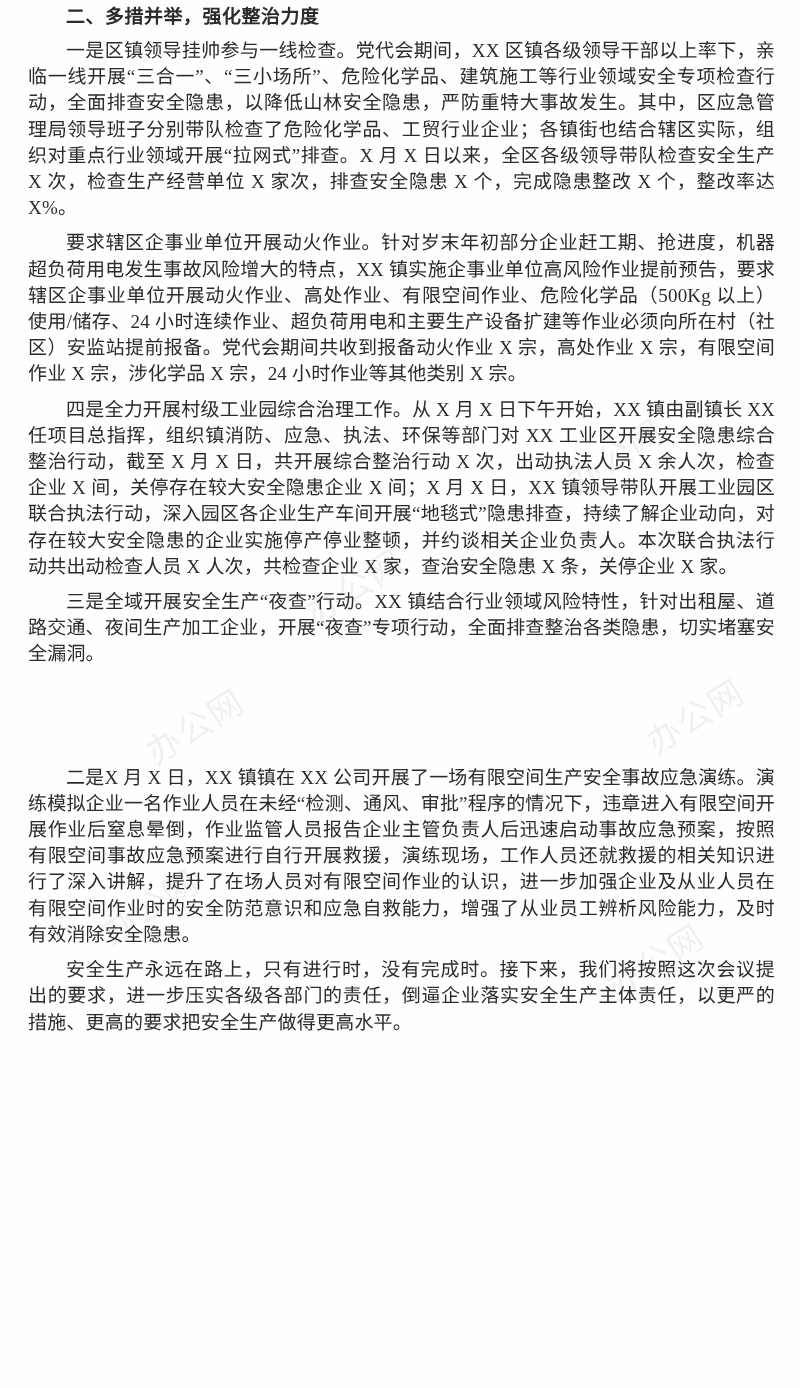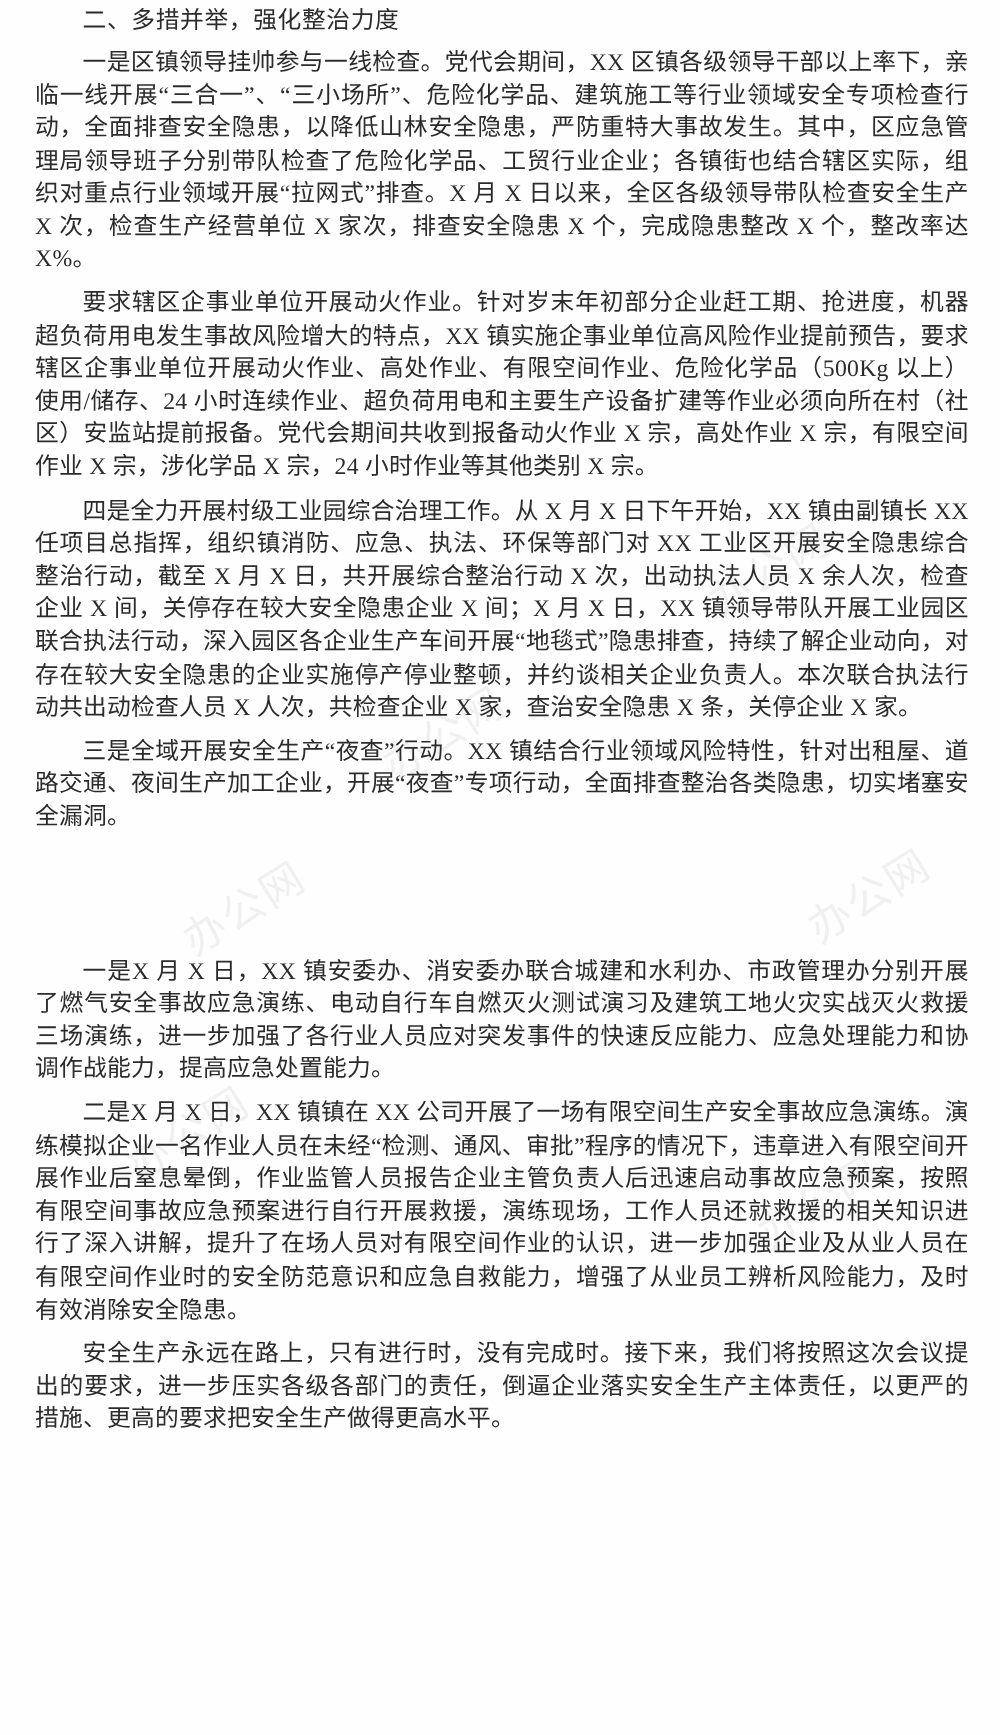--- a/index.html
+++ b/index.html
@@ -45,21 +45,21 @@
   .wm6 { left: 640px; top: 690px; }
 
   .content {
     position: relative;
     z-index: 1;
     padding: 4px 25px 0 28px;
   }
 
   h2.section-heading {
     font-size: 19px;
-    font-weight: normal;
+    font-weight: bold;
     line-height: 26px;
     margin: 0 0 8px 0;
     padding: 0;
     text-indent: 38px;
     letter-spacing: 0.5px;
   }
 
   p.body-para {
     font-size: 19px;
     line-height: 26.2px;
@@ -127,23 +127,20 @@
     </p>
 
     <p class="body-para">
       <span class="lead">三是全域开展安全生产“夜查”行动。</span><span>XX 镇结合行业领域风险特性，针对出租屋、道路交通、夜间生产加工企业，开展“夜查”专项行动，全面排查整治各类隐患，切实堵塞安全漏洞。</span>
     </p>
 
     <div class="gap-block"></div>
 
 
 
-    <p class="body-para">
-      <span class="lead">一是</span><span>X 月 X 日，XX 镇安委办、消安委办联合城建和水利办、市政管理办分别开展了燃气安全事故应急演练、电动自行车自燃灭火测试演习及建筑工地火灾实战灭火救援三场演练，进一步加强了各行业人员应对突发事件的快速反应能力、应急处理能力和协调作战能力，提高应急处置能力。</span>
-    </p>
 
     <p class="body-para">
       <span class="lead">二是</span><span>X 月 X 日，XX 镇镇在 XX 公司开展了一场有限空间生产安全事故应急演练。演练模拟企业一名作业人员在未经“检测、通风、审批”程序的情况下，违章进入有限空间开展作业后窒息晕倒，作业监管人员报告企业主管负责人后迅速启动事故应急预案，按照有限空间事故应急预案进行自行开展救援，演练现场，工作人员还就救援的相关知识进行了深入讲解，提升了在场人员对有限空间作业的认识，进一步加强企业及从业人员在有限空间作业时的安全防范意识和应急自救能力，增强了从业员工辨析风险能力，及时有效消除安全隐患。</span>
     </p>
 
     <p class="body-para">
       <span>安全生产永远在路上，只有进行时，没有完成时。接下来，我们将按照这次会议提出的要求，进一步压实各级各部门的责任，倒逼企业落实安全生产主体责任，以更严的措施、更高的要求把安全生产做得更高水平。</span>
     </p>
 
     <div class="tail-gap"></div>

